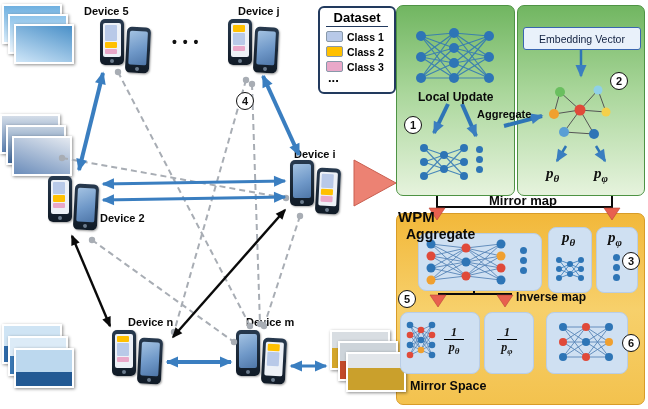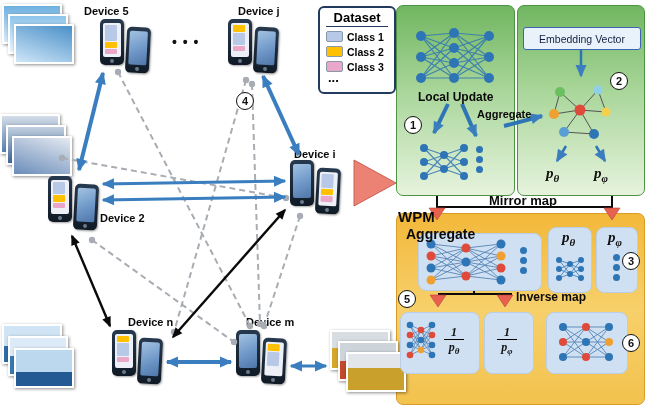--- a/index.html
+++ b/index.html
@@ -413,20 +413,21 @@
   <div class="frac" style="left:444px;top:326px">
     <span class="num">1</span>
     <span class="den"><span>p</span><sub>θ</sub></span>
   </div>
 
   <div class="bluebox" style="left:484px;top:312px;width:50px;height:62px"></div>
   <div class="frac" style="left:497px;top:326px">
     <span class="num">1</span>
     <span class="den"><span>p</span><sub>φ</sub></span>
   </div>
+  <div class="blabel" style="left:410px;top:379px;font-size:12.5px">Mirror Space</div>
 
   <div class="bluebox" style="left:546px;top:312px;width:82px;height:62px"></div>
   <svg class="nnsvg" style="left:556px;top:319px" width="60" height="46" viewBox="0 0 60 46">
     <g stroke="#3a6ea8" stroke-width="0.9" opacity="0.8">
       <line x1="7" y1="8" x2="30" y2="8"></line>
         <line x1="7" y1="8" x2="30" y2="23"></line>
         <line x1="7" y1="8" x2="30" y2="38"></line>
       <line x1="7" y1="23" x2="30" y2="8"></line>
         <line x1="7" y1="23" x2="30" y2="23"></line>
         <line x1="7" y1="23" x2="30" y2="38"></line>

